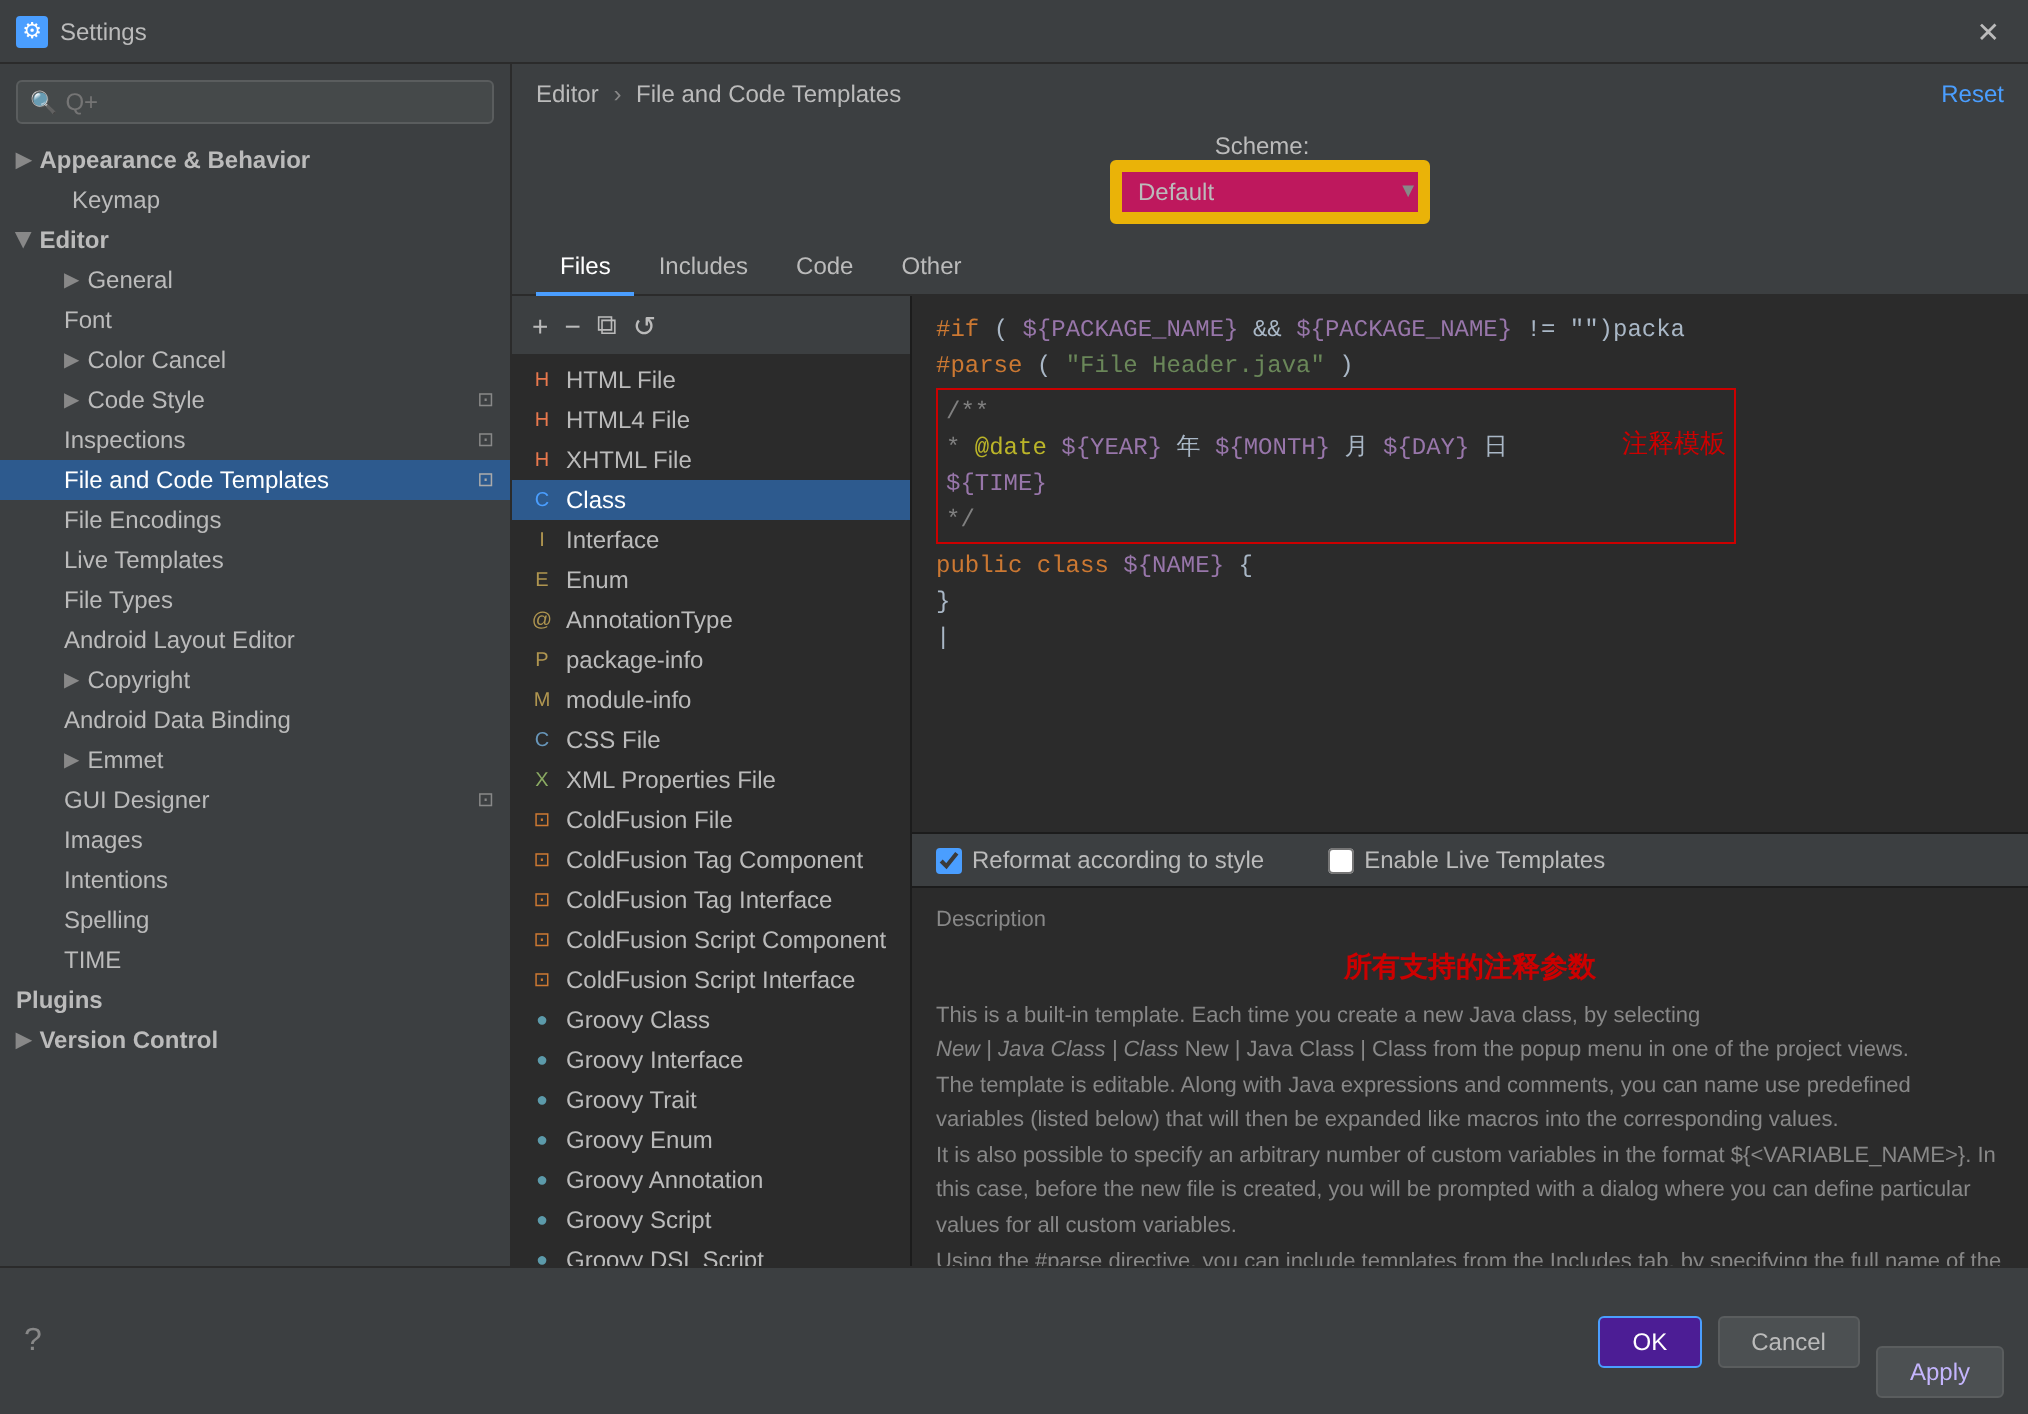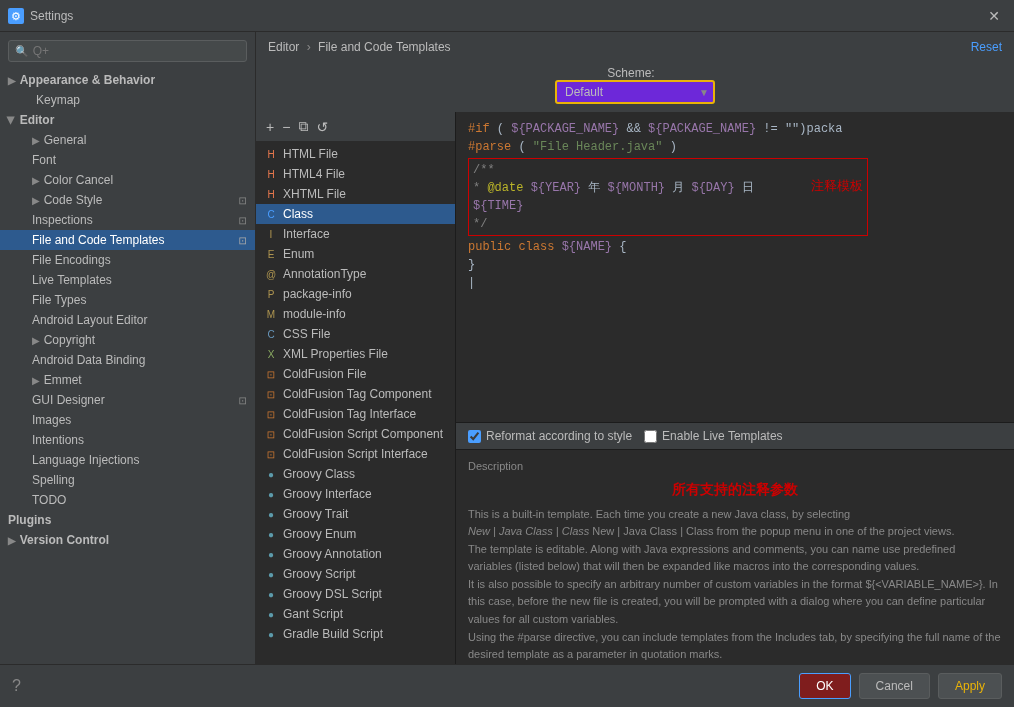--- a/index.html
+++ b/index.html
@@ -151,22 +151,22 @@
     }
 
     .scheme-row {
       display: flex;
       align-items: center;
       padding: 4px 12px 8px 12px;
       flex-direction: column;
     }
     .scheme-label { color: #bbbbbb; margin-right: 8px; font-size: 12px; }
     .scheme-select {
-      background: #6d28d9;
-      border: 2px solid #eab308;
+      background: #be185d;
+      border: 6px solid #eab308;
       color: #bbbbbb;
       padding: 3px 30px 3px 8px;
       font-size: 12px;
       border-radius: 3px;
       appearance: none;
       cursor: pointer;
       min-width: 160px;
     }
     .scheme-dropdown-wrapper {
       position: relative;
@@ -300,38 +300,38 @@
     .code-comment { color: #808080; }
     .code-annotation { color: #bbb529; }
     .code-normal { color: #a9b7c6; }
 
     .reformat-row {
       display: flex;
       align-items: center;
       padding: 6px 12px;
       border-top: 1px solid #1c1c1c;
       background: #3c3f41;
-      gap: 12px;
+      gap: 32px;
     }
     .checkbox-label {
       display: flex;
       align-items: center;
       gap: 5px;
       color: #bbbbbb;
       font-size: 12px;
       cursor: pointer;
     }
     .checkbox-label input[type=checkbox] {
       accent-color: #4a9eff;
       cursor: pointer;
     }
 
     
     .description-panel {
-      height: 215px;
+      height: 190px;
       border-top: 1px solid #1c1c1c;
       background: #2b2b2b;
       padding: 8px 12px;
       overflow-y: auto;
       font-size: 11px;
       color: #888;
       line-height: 1.5;
       position: relative;
     }
     .description-label {
@@ -363,33 +363,34 @@
       border-top: 1px solid #2b2b2b;
     }
     .action-button {
       padding: 5px 16px;
       font-size: 12px;
       cursor: pointer;
       border-radius: 3px;
       border: 1px solid;
     }
     .btn-ok {
-      background: #7f1d1d;
+      background: #4c1d95;
       border-color: #4a9eff;
       color: white;
     }
     .btn-cancel {
       background: #4c5052;
       border-color: #5a5d5e;
       color: #bbbbbb;
     }
     .btn-apply {
       background: #4c5052;
       border-color: #5a5d5e;
-      color: #eab308;
+      color: #c4b5fd;
+      margin-top: 31px;
     }
 
     
     ::-webkit-scrollbar { width: 6px; height: 6px; }
     ::-webkit-scrollbar-track { background: #3c3f41; }
     ::-webkit-scrollbar-thumb { background: #555; border-radius: 3px; }
   </style>
 </head>
 <body>
 
@@ -470,27 +471,24 @@
         <span>GUI Designer</span>
         <span class="icon-badge">⊡</span>
       </div>
       <div class="sidebar-item indent-2">
         <span>Images</span>
       </div>
       <div class="sidebar-item indent-2">
         <span>Intentions</span>
       </div>
       <div class="sidebar-item indent-2">
-        <span>Language Injections</span>
-      </div>
-      <div class="sidebar-item indent-2">
         <span>Spelling</span>
       </div>
       <div class="sidebar-item indent-2">
-        <span>TODO</span>
+        <span>TIME</span>
       </div>
       <div class="sidebar-item section-header">
         <span>Plugins</span>
       </div>
       <div class="sidebar-item section-header">
         <span class="arrow">▶</span>
         <span>Version Control</span>
       </div>
     </div>
 
@@ -508,20 +506,26 @@
       <div class="scheme-row">
         <span class="scheme-label">Scheme:</span>
         <div class="scheme-dropdown-wrapper">
           <select class="scheme-select">
             <option>Default</option>
           </select>
           <span class="scheme-dropdown-arrow">▼</span>
         </div>
       </div>
 
+      <div class="tab-bar">
+        <div class="tab active">Files</div>
+        <div class="tab">Includes</div>
+        <div class="tab">Code</div>
+        <div class="tab">Other</div>
+      </div>
 
       <div class="split-panel">
 
         <div class="file-list-panel">
           <div class="file-list-toolbar">
             <button class="toolbar-btn" title="Add">+</button>
             <button class="toolbar-btn" title="Remove">−</button>
             <button class="toolbar-btn" title="Copy">⧉</button>
             <button class="toolbar-btn" title="Reset">↺</button>
           </div>

